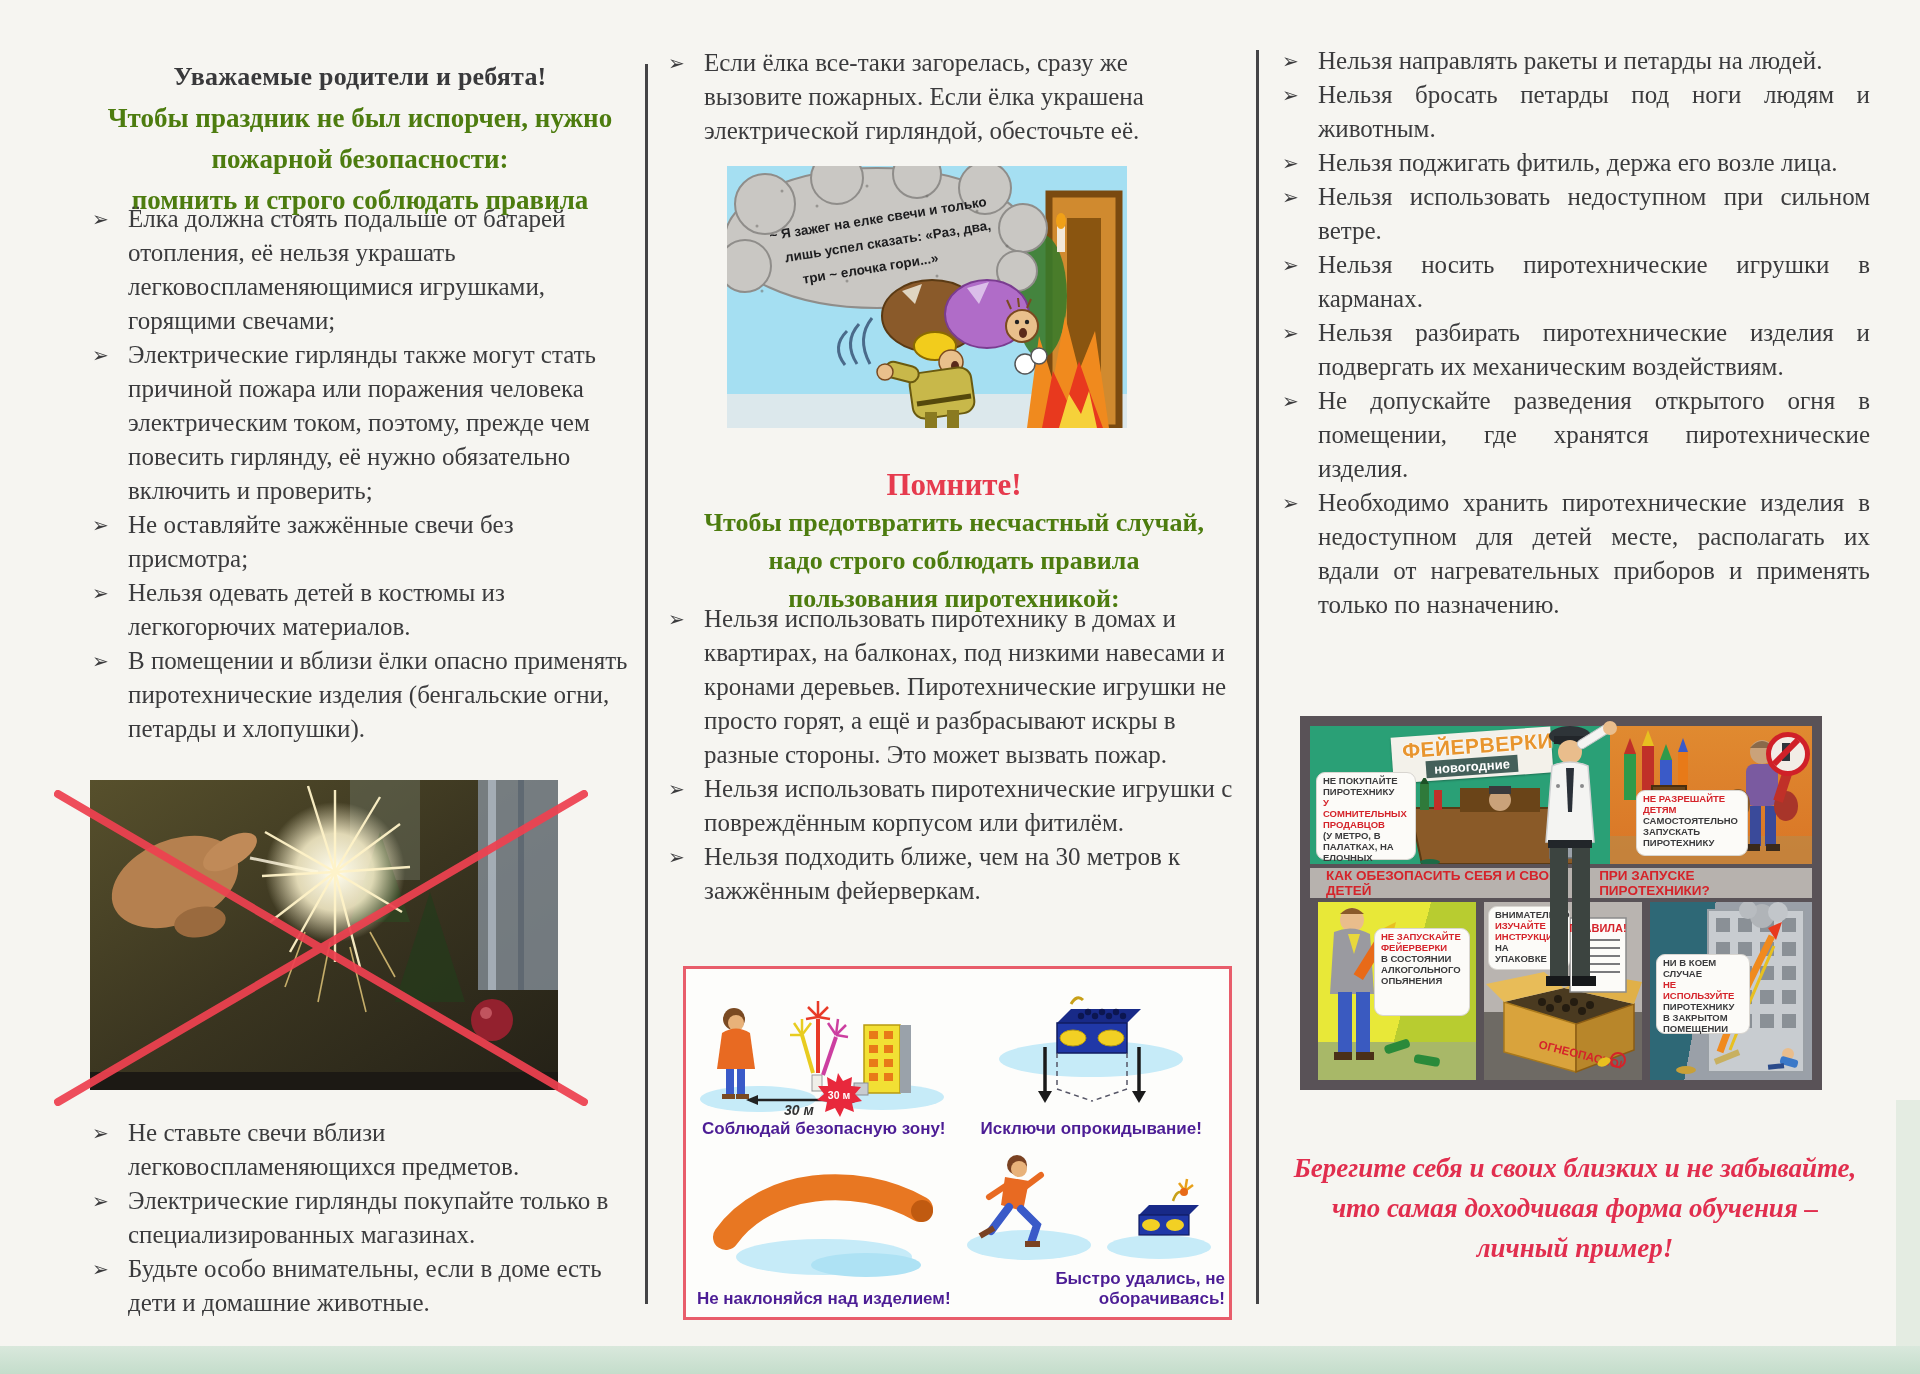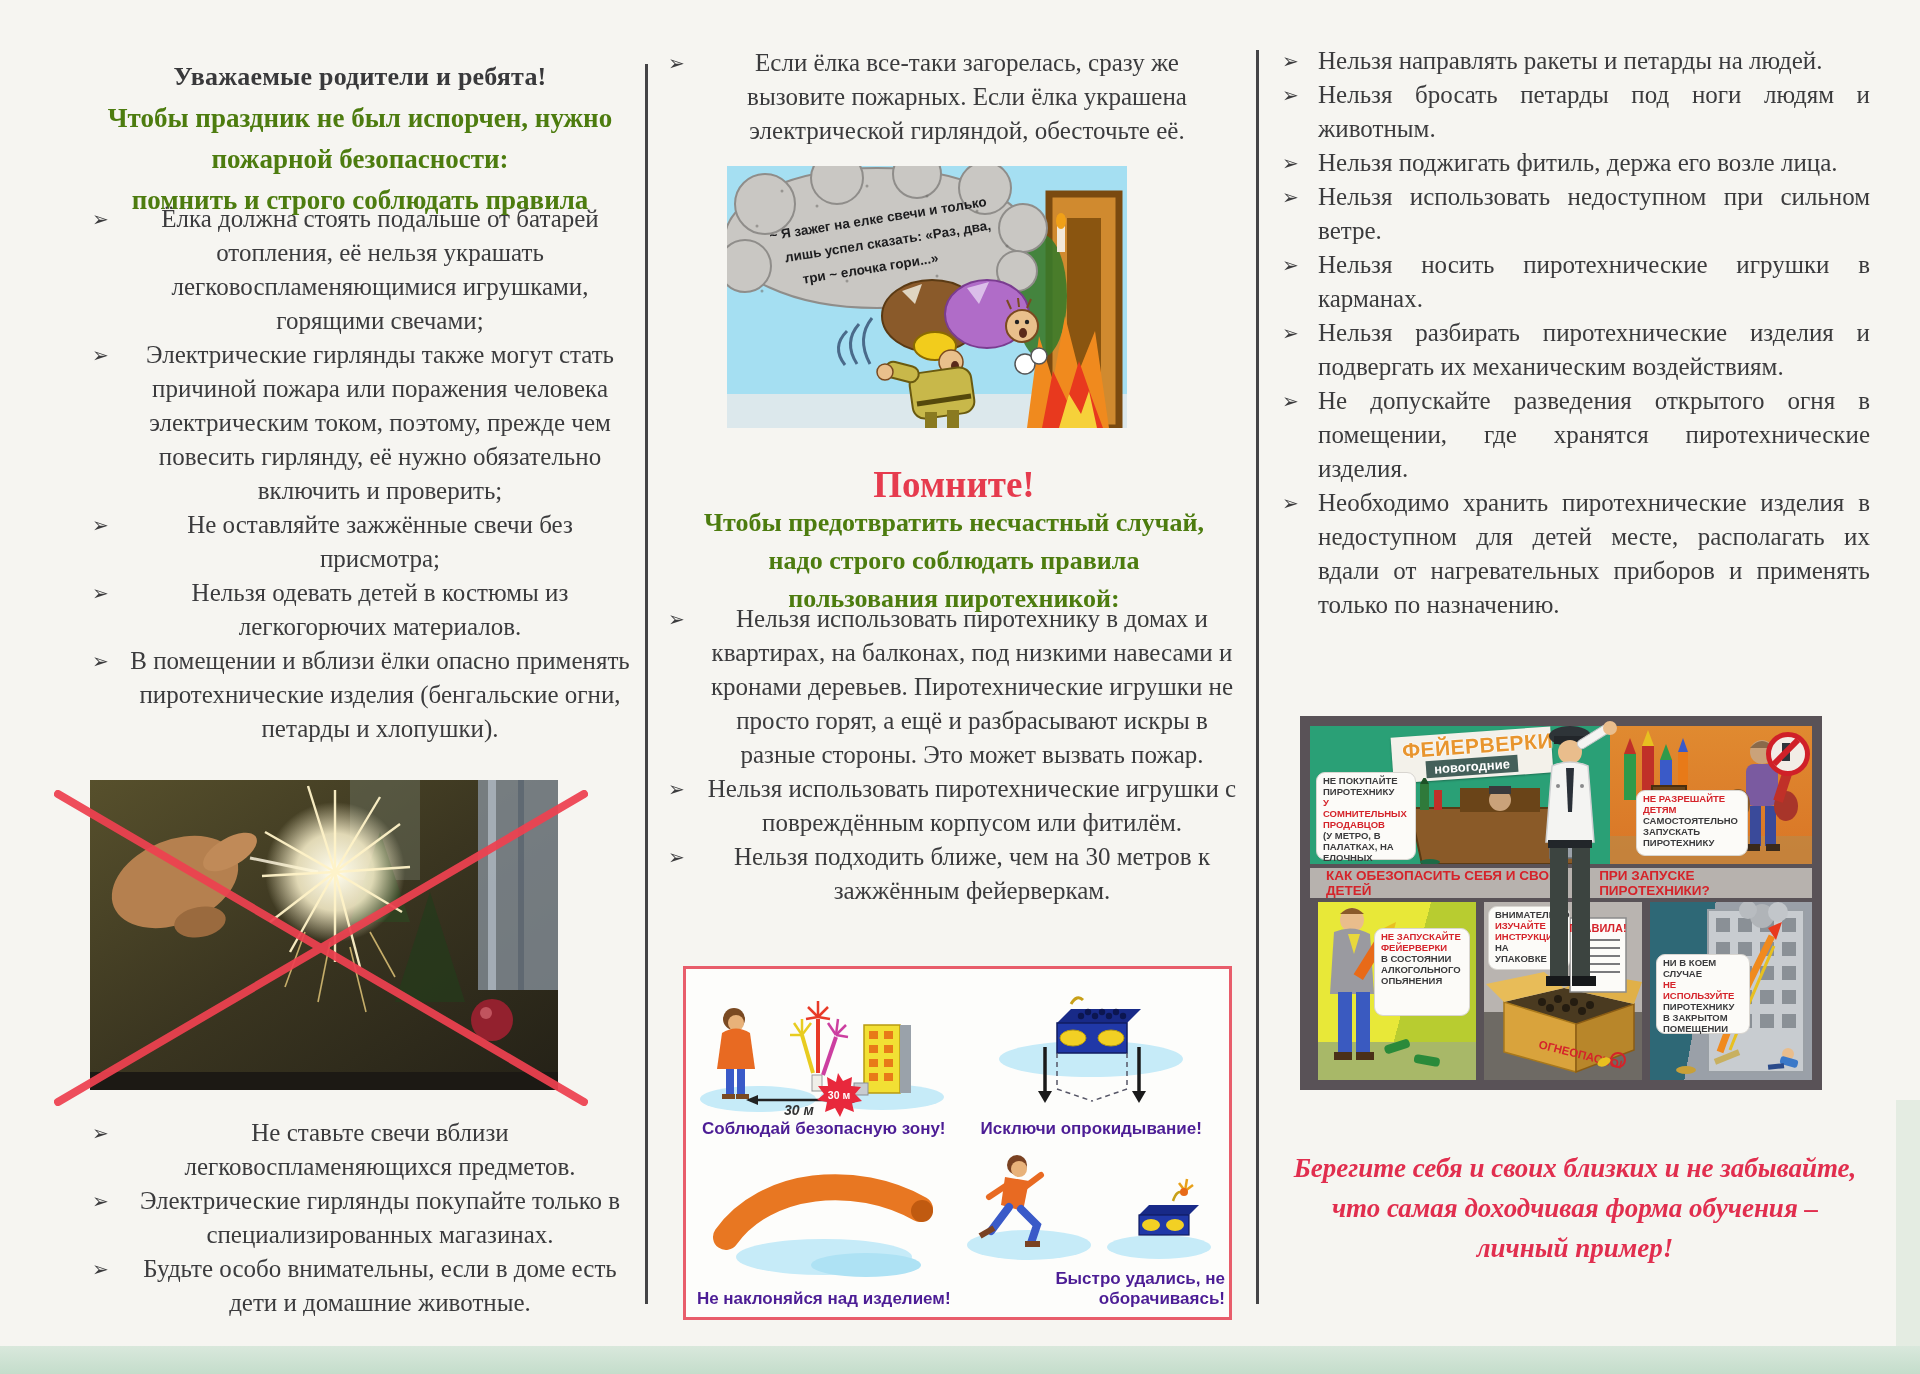--- a/index.html
+++ b/index.html
@@ -6,23 +6,23 @@
   #page{position:relative;width:1920px;height:1374px;background:#f6f5f1;overflow:hidden;
         font-family:"Liberation Serif",serif;color:#3b3b3d;}
   .abs{position:absolute;}
   
   .c-title{font-size:26px;font-weight:bold;color:#39393b;text-align:center;letter-spacing:.2px;}
   .red-line{font-size:27px;font-weight:bold;color:#4d7c0f;text-align:center;line-height:41px;}
   .list{font-size:25px;line-height:34px;}
   .item{display:flex;}
   .mk{flex:0 0 36px;color:#3c3c3e;font-size:20px;line-height:34px;
       font-family:"DejaVu Sans",sans-serif;}
-  .tx{flex:1;text-align:center;}
+  .tx{flex:1;}
   .just .tx{text-align:justify;}
-  .remember-title{font-size:37px;font-weight:bold;color:#e63b4e;text-align:center;line-height:38px;}
+  .remember-title{font-size:31px;font-weight:bold;color:#e63b4e;text-align:center;line-height:38px;}
   .footer-line{font-size:27px;line-height:40px;font-weight:bold;font-style:italic;
                color:#e12e4e;text-align:center;}
   .divider{position:absolute;width:3px;background:#2b2b2d;opacity:.88;}
   
   .pictobox{position:absolute;background:#fdfdfb;border:3px solid #e85d6b;box-sizing:border-box;
             display:grid;grid-template-columns:1fr 1fr;grid-template-rows:1fr 1fr;
             padding:8px 4px 2px 4px;}
   .picto{display:flex;flex-direction:column;align-items:center;justify-content:flex-end;}
   .picto .cap{font-family:"Liberation Sans",sans-serif;font-weight:bold;color:#4c1d95;
               font-size:17px;line-height:20px;padding:2px 0 6px 0;text-align:right;}

